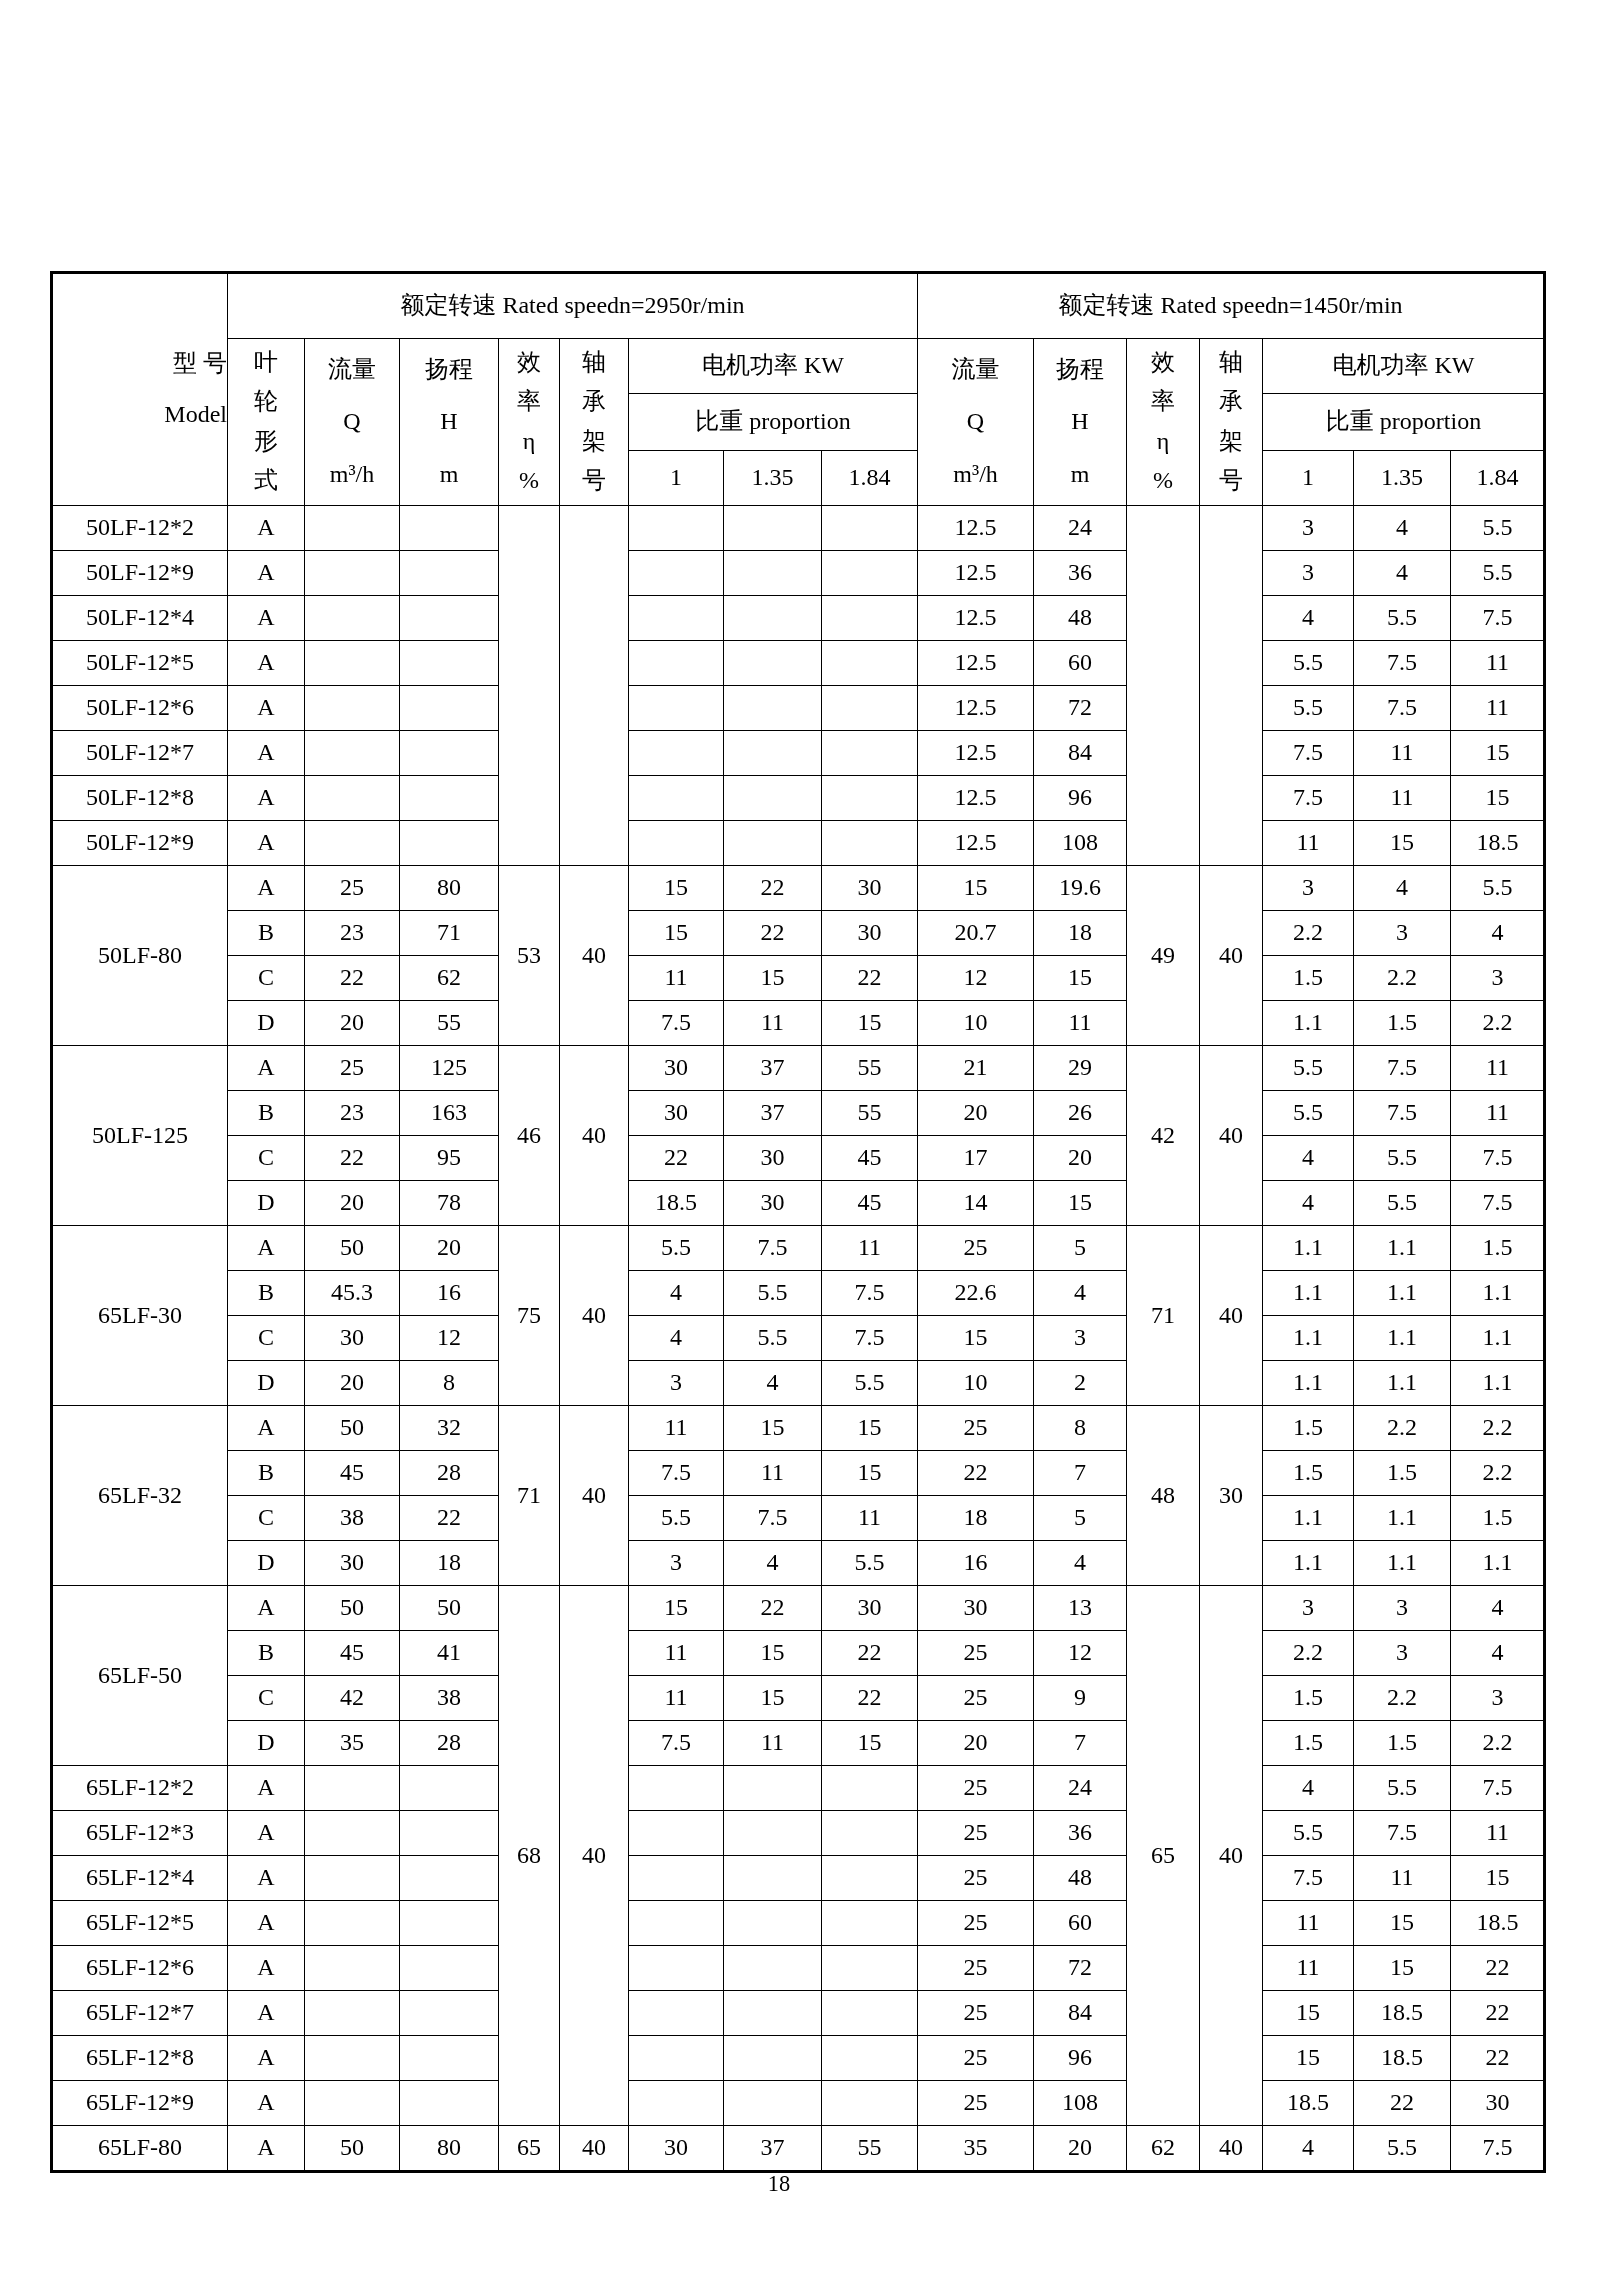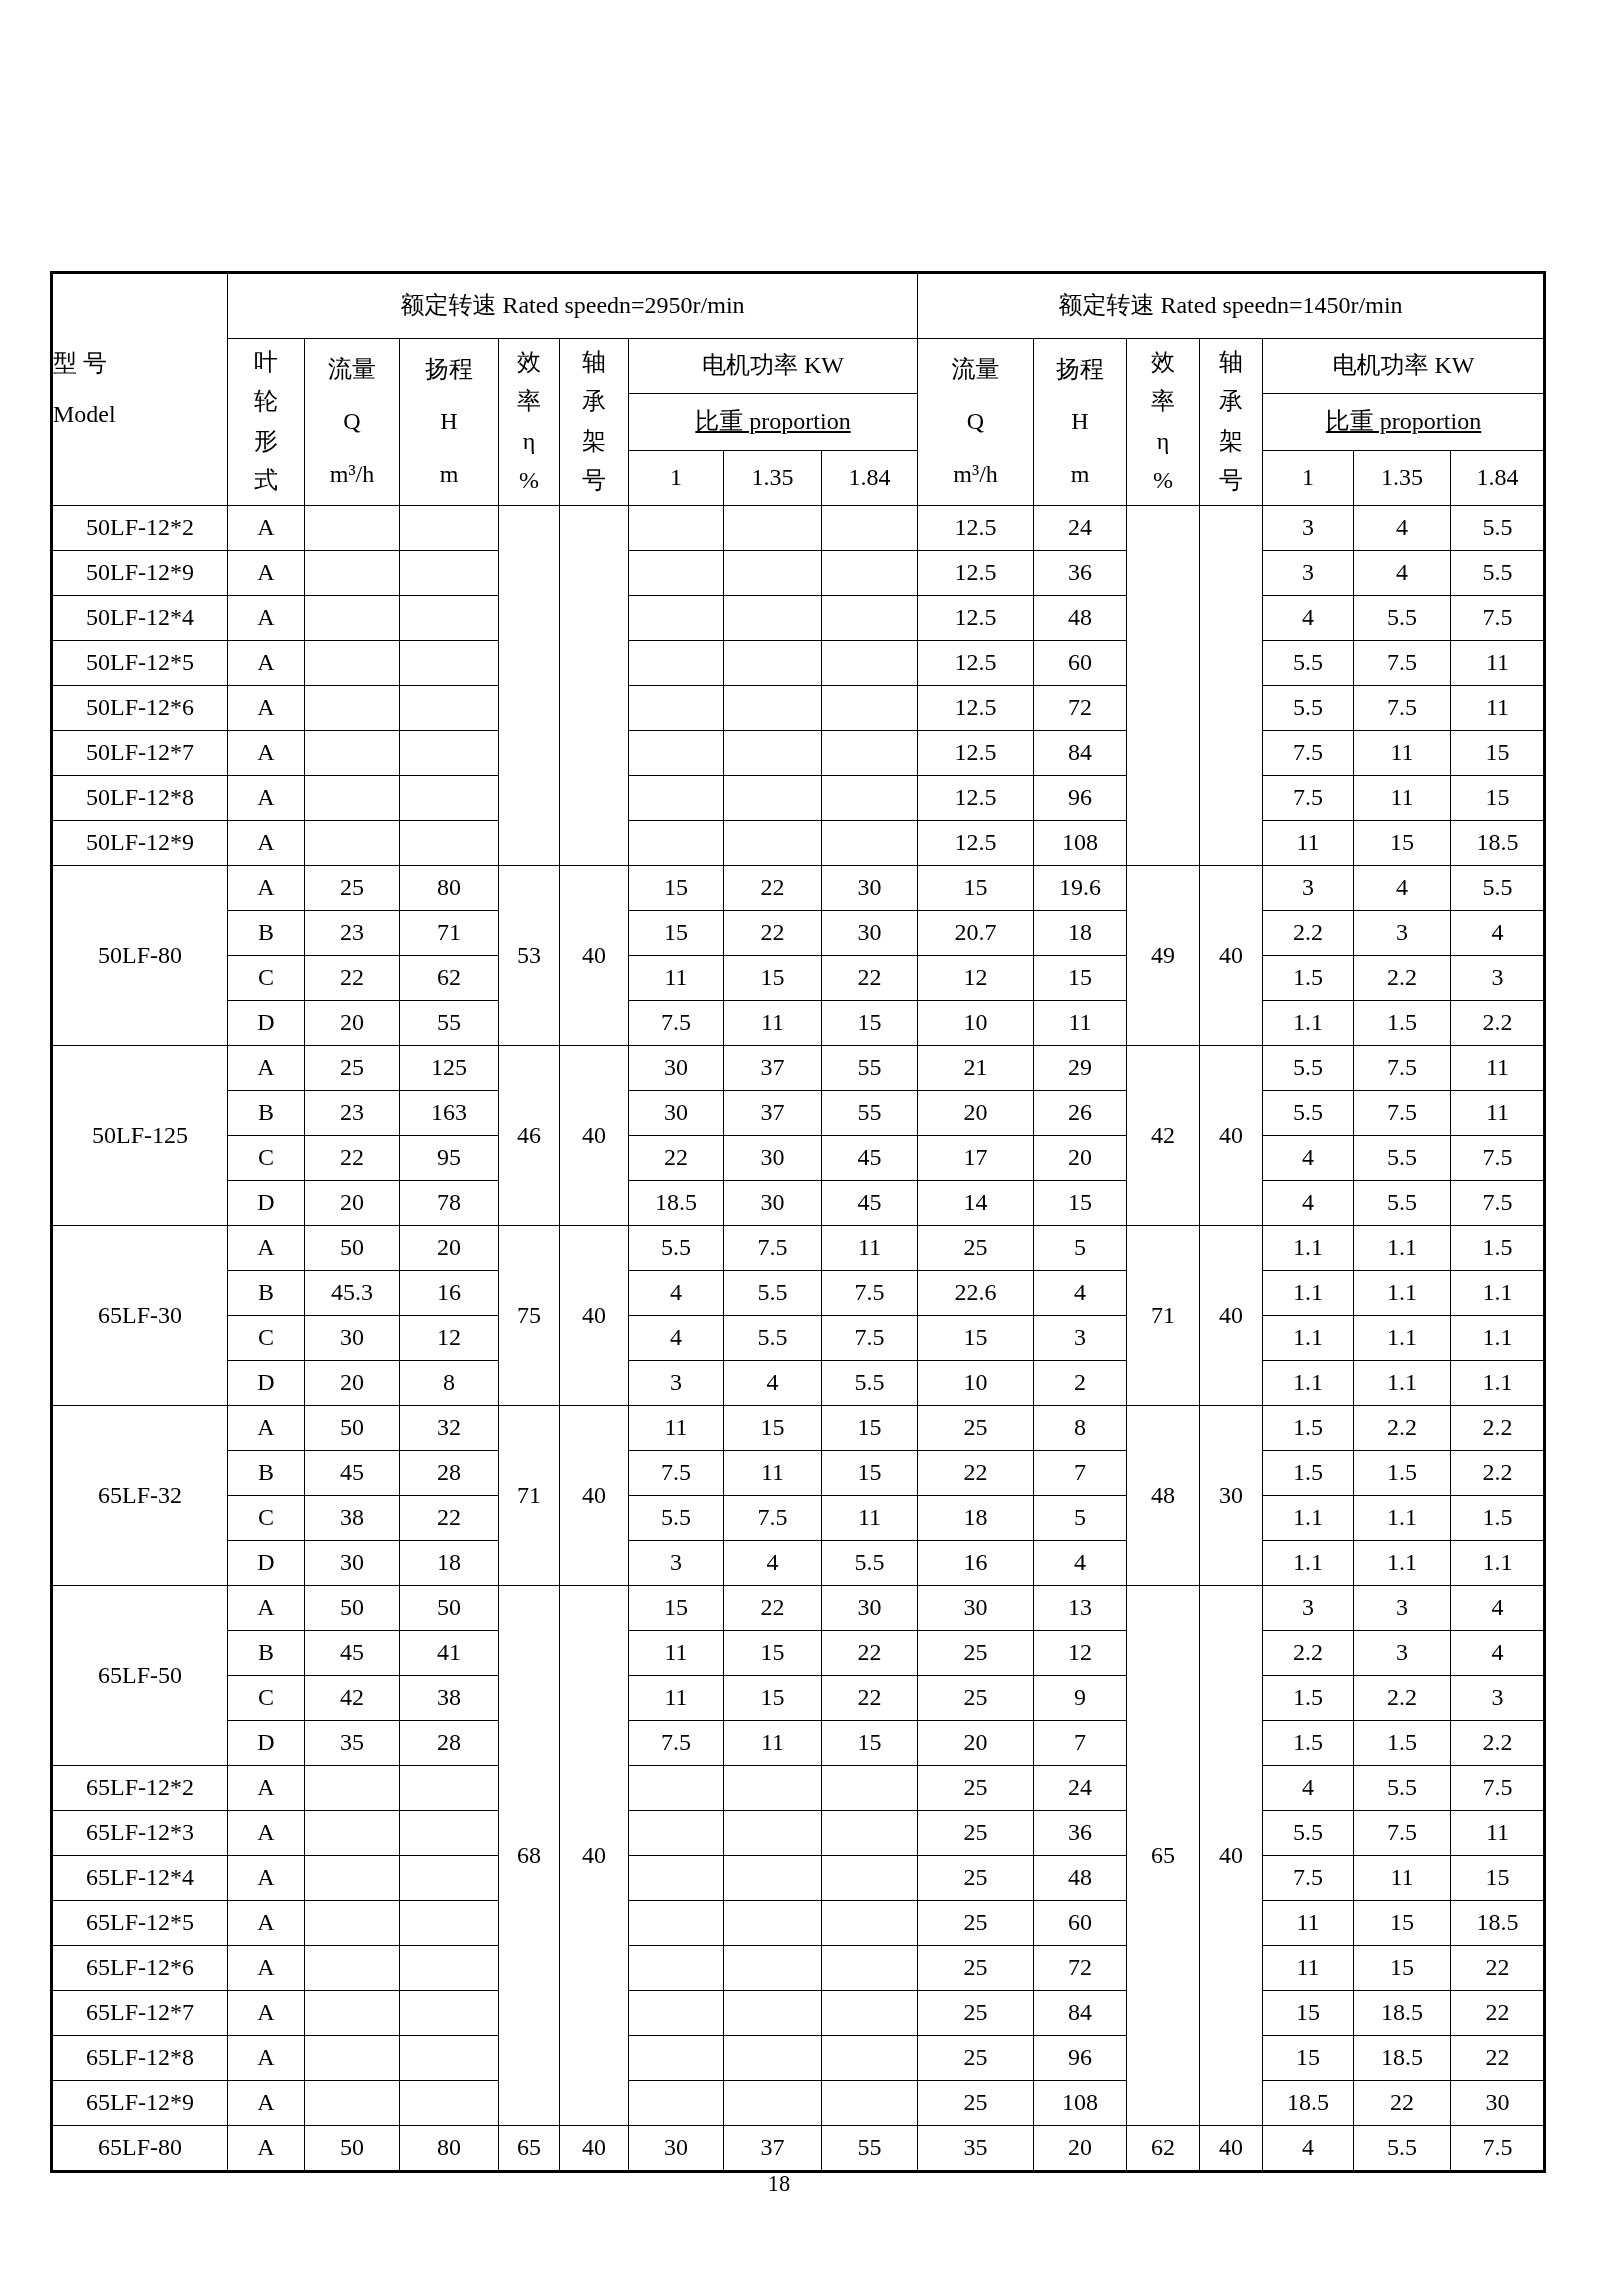--- a/index.html
+++ b/index.html
@@ -16,29 +16,29 @@
   #spec-table td,#spec-table th{
     border:1.8px solid #000;
     text-align:center;vertical-align:middle;
     padding:0;overflow:hidden;
     font-size:24px;font-weight:normal;color:#000;background:#fff;
     line-height:1.15;
   }
   
   tr.hrow1 th{height:64px;font-weight:bold;font-size:27px;}
   tr.hrow2 th{height:54px;}
-  tr.hrow3 th{height:56px;text-decoration:underline;}
+  tr.hrow3 th{height:56px;}
   tr.hrow4 th{height:54px;}
   th .stack{
     display:flex;flex-direction:column;justify-content:space-around;
     align-items:center;height:158px;
   }
   th .stack2{
     display:flex;flex-direction:column;justify-content:center;gap:23px;
-    align-items:flex-start;height:222px;
+    align-items:flex-end;height:222px;
   }
   
   tr.drow td{height:44px;}
   tr.blue td{background:#9BC8F0;border-color:#17375E;color:#1E3C62;}
   tr.model-top td{border-top-width:2.7px;}
   tr.group-top td{border-top-width:3.6px;}
   #page-number{
     position:absolute;left:0;top:2171px;width:1558px;
     text-align:center;font-size:22.4px;color:#000;
   }

